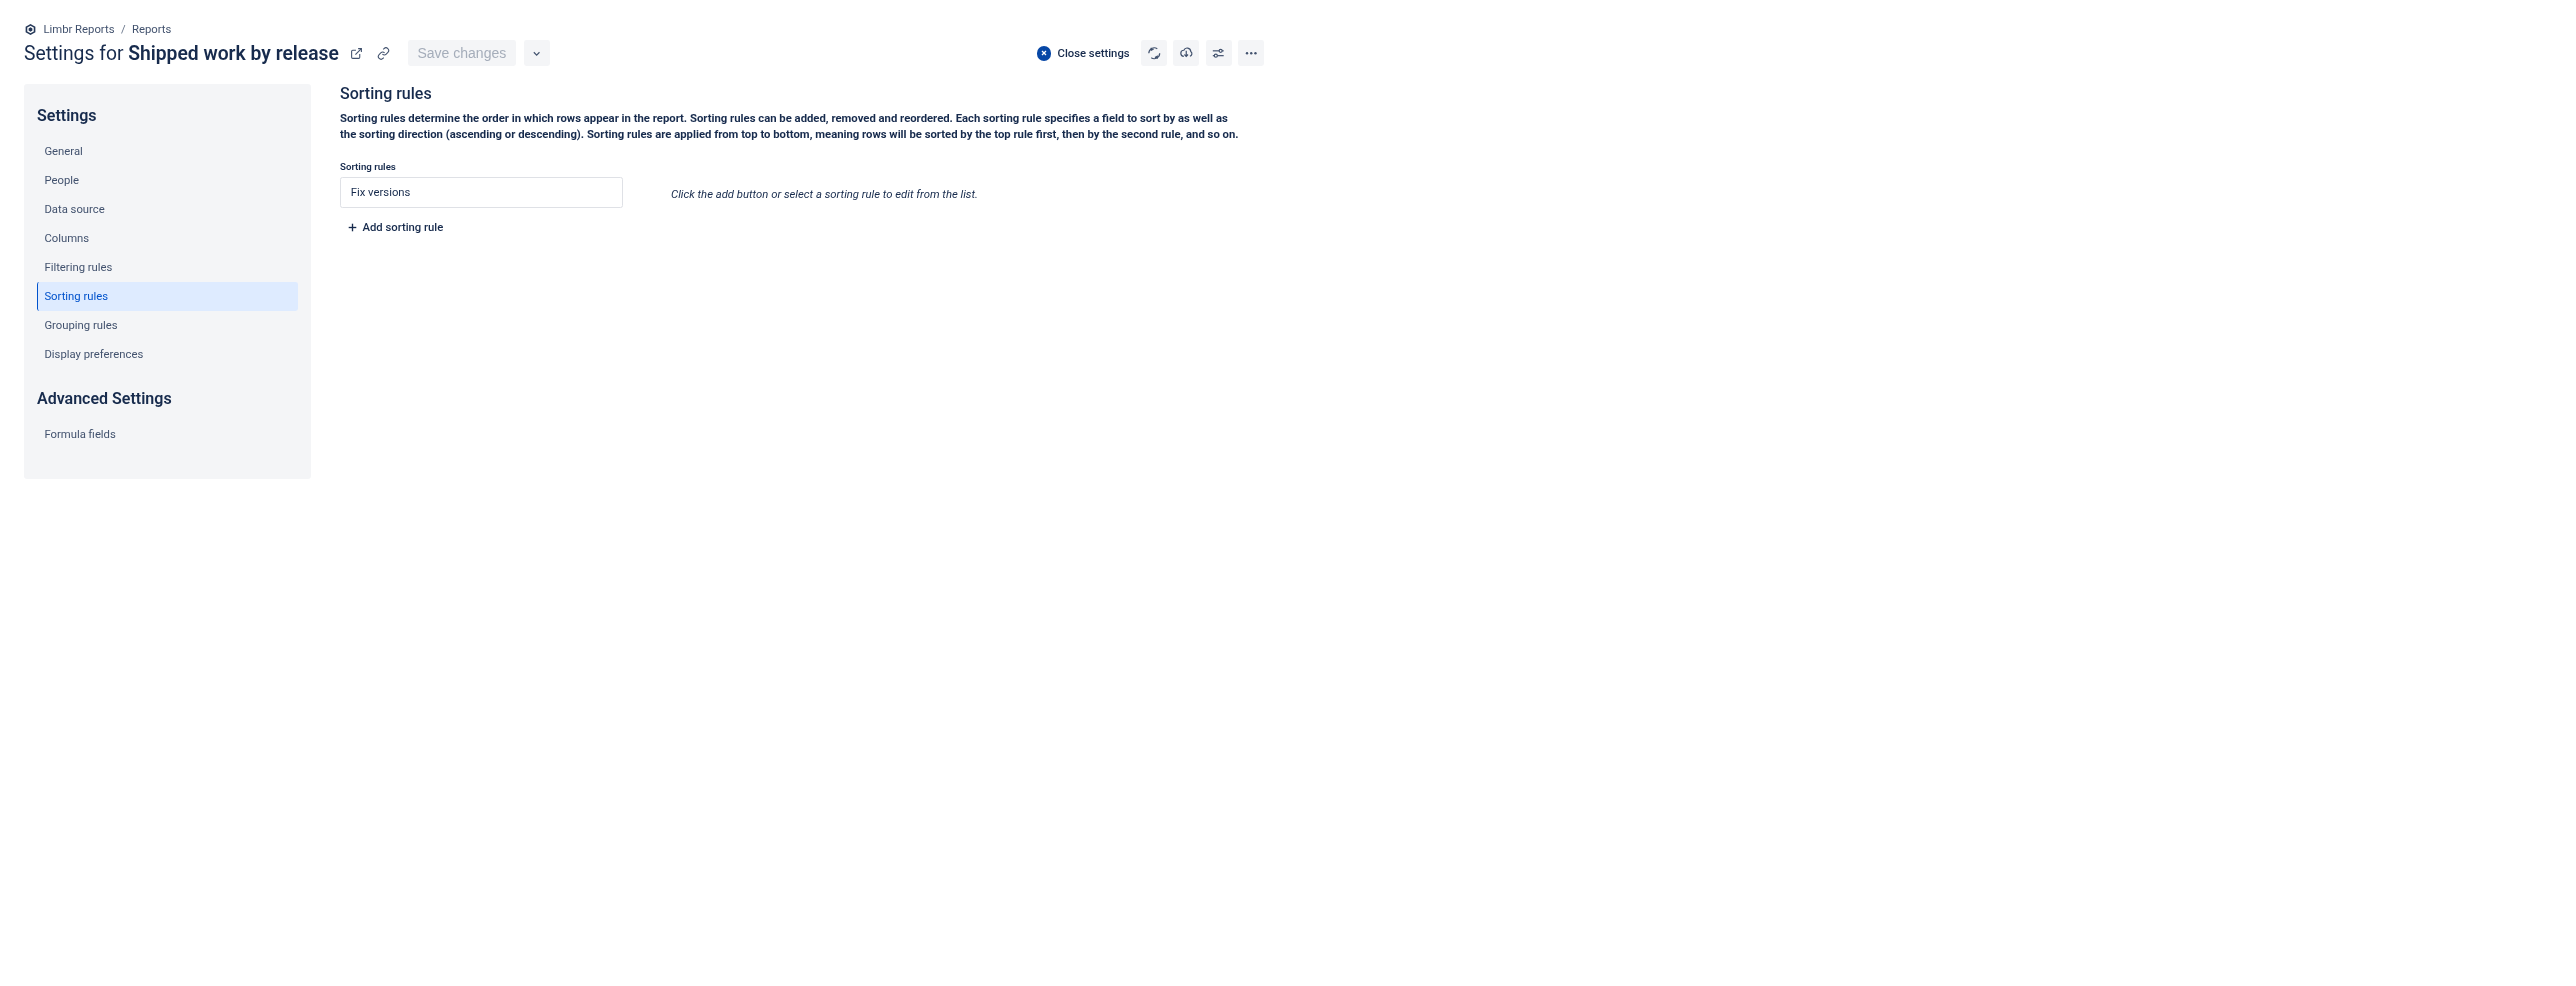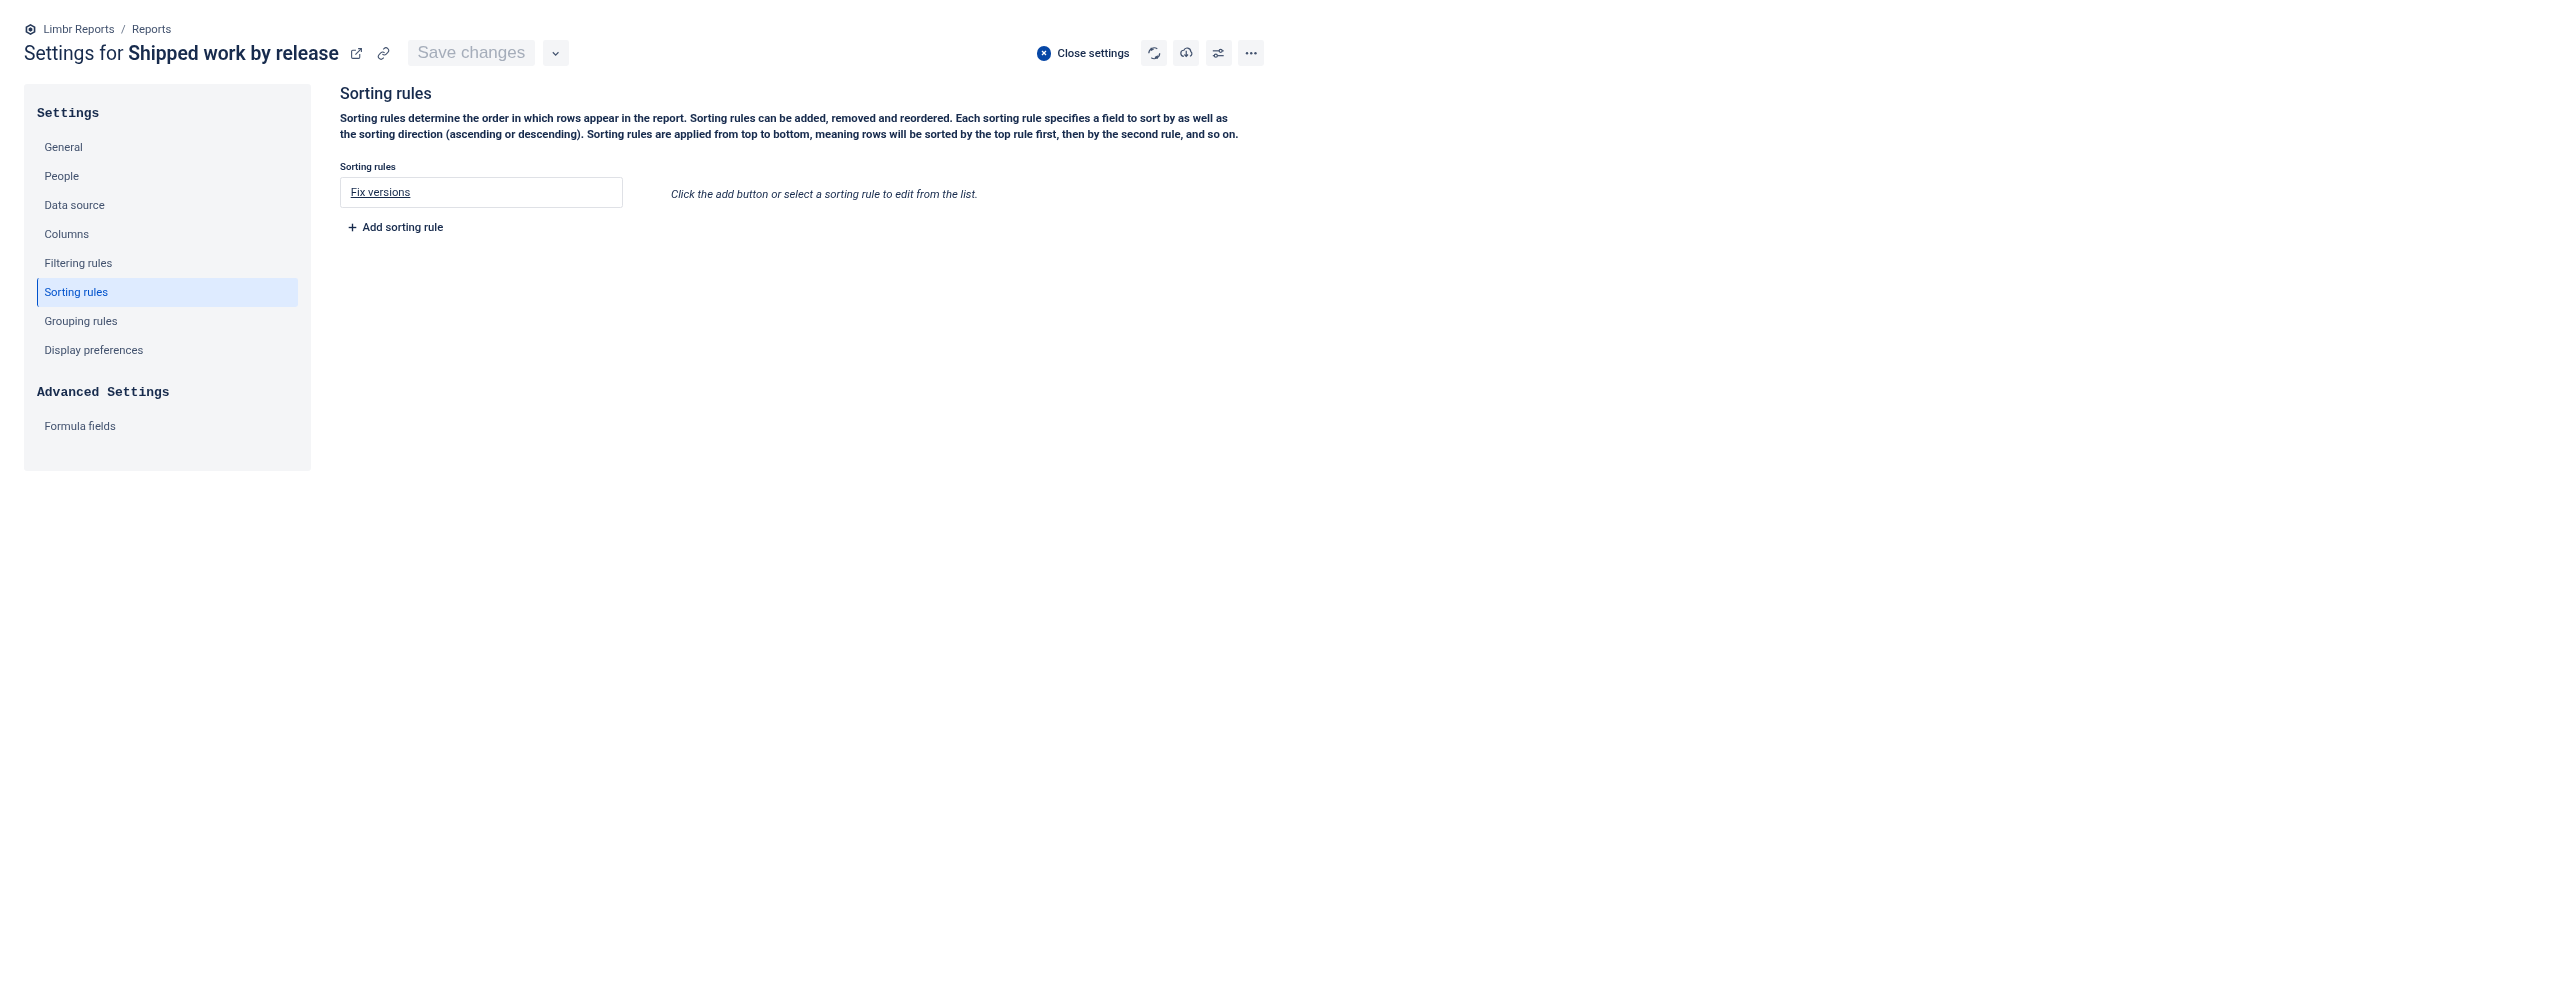--- a/index.html
+++ b/index.html
@@ -64,21 +64,21 @@
     width: 19.3px; height: 19.3px;
     display: inline-flex; align-items: center; justify-content: center;
     color: #42526E; cursor: pointer; border-radius: 2.4px;
   }
 
   .btn {
     display: inline-flex; align-items: center; justify-content: center;
     height: 26px; padding: 0 9.7px;
     background: var(--bg-btn);
     border: none; border-radius: 2.4px;
-    font-size: 17px; font-weight: 500;
+    font-size: 14px; font-weight: 500;
     color: var(--text-muted);
     cursor: pointer;
   }
   .btn.disabled { color: #A5ADBA; cursor: not-allowed; }
   .btn-split-chevron {
     width: 26px; padding: 0;
   }
 
   .actions-right { display: flex; align-items: center; gap: 6.4px; }
   .close-settings {
@@ -102,23 +102,22 @@
   
   .layout { display: flex; gap: 29px; align-items: flex-start; }
 
   .sidebar {
     width: 287px;
     background: var(--bg-sidebar);
     border-radius: 3.2px;
     padding: 16px 13px;
   }
   .sidebar-section-title {
-    font-size: 13px; font-weight: 600; color: var(--text-dark);
+    font-size: 16px; font-weight: 600; color: var(--text-dark);
     padding: 6.4px 0 8px 0;
-    font-family: Liberation Mono, monospace;
   }
   .sidebar-item {
     display: block;
     padding: 8px 6.4px 8px 6.4px;
     margin-bottom: 0;
     font-size: 11.3px;
     color: var(--text-muted);
     cursor: pointer;
     border-radius: 2.4px;
     border-left: 1.6px solid transparent;
@@ -147,21 +146,20 @@
     margin-bottom: 4.8px;
   }
   .rule-box {
     border: 0.8px solid var(--border);
     border-radius: 2.4px;
     padding: 8px 9.7px;
     font-size: 11.3px;
     color: var(--text-dark);
     background: #fff;
     cursor: pointer;
-    text-decoration: underline;
   }
   .add-rule {
     display: inline-flex; align-items: center; gap: 3px;
     padding: 9.7px 6.4px; margin-top: 3.2px;
     font-size: 11.3px; font-weight: 500; color: var(--text-dark);
     cursor: pointer;
   }
   .rules-right {
     flex: 1; padding-top: 27px;
     color: var(--text-dark); font-size: 11.3px; font-style: italic;

